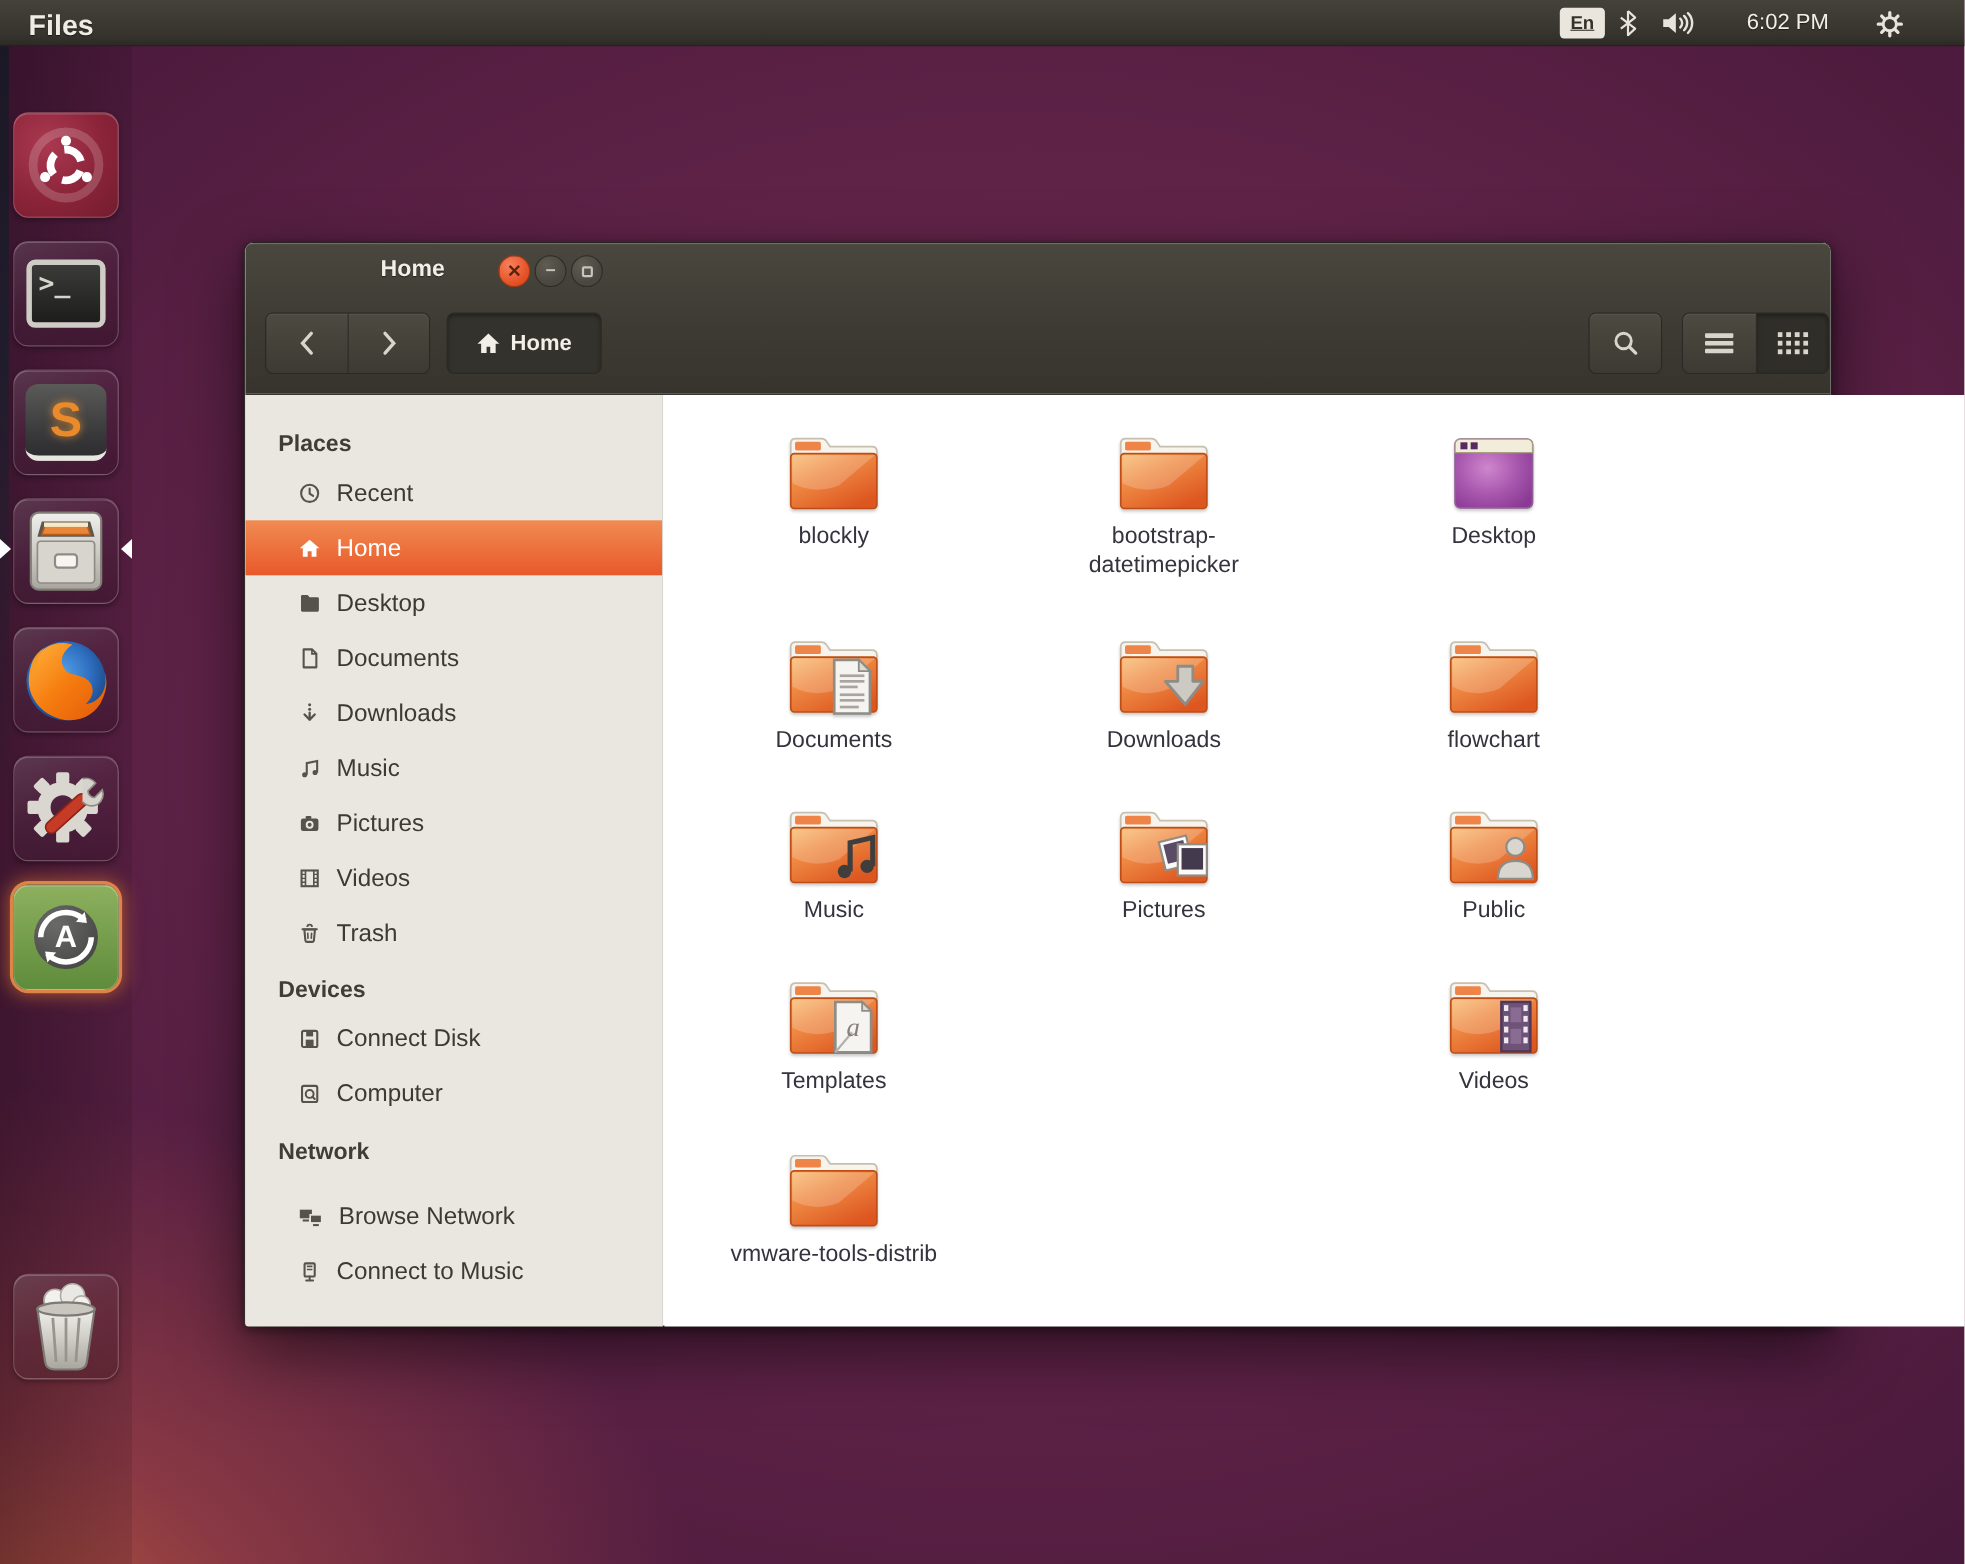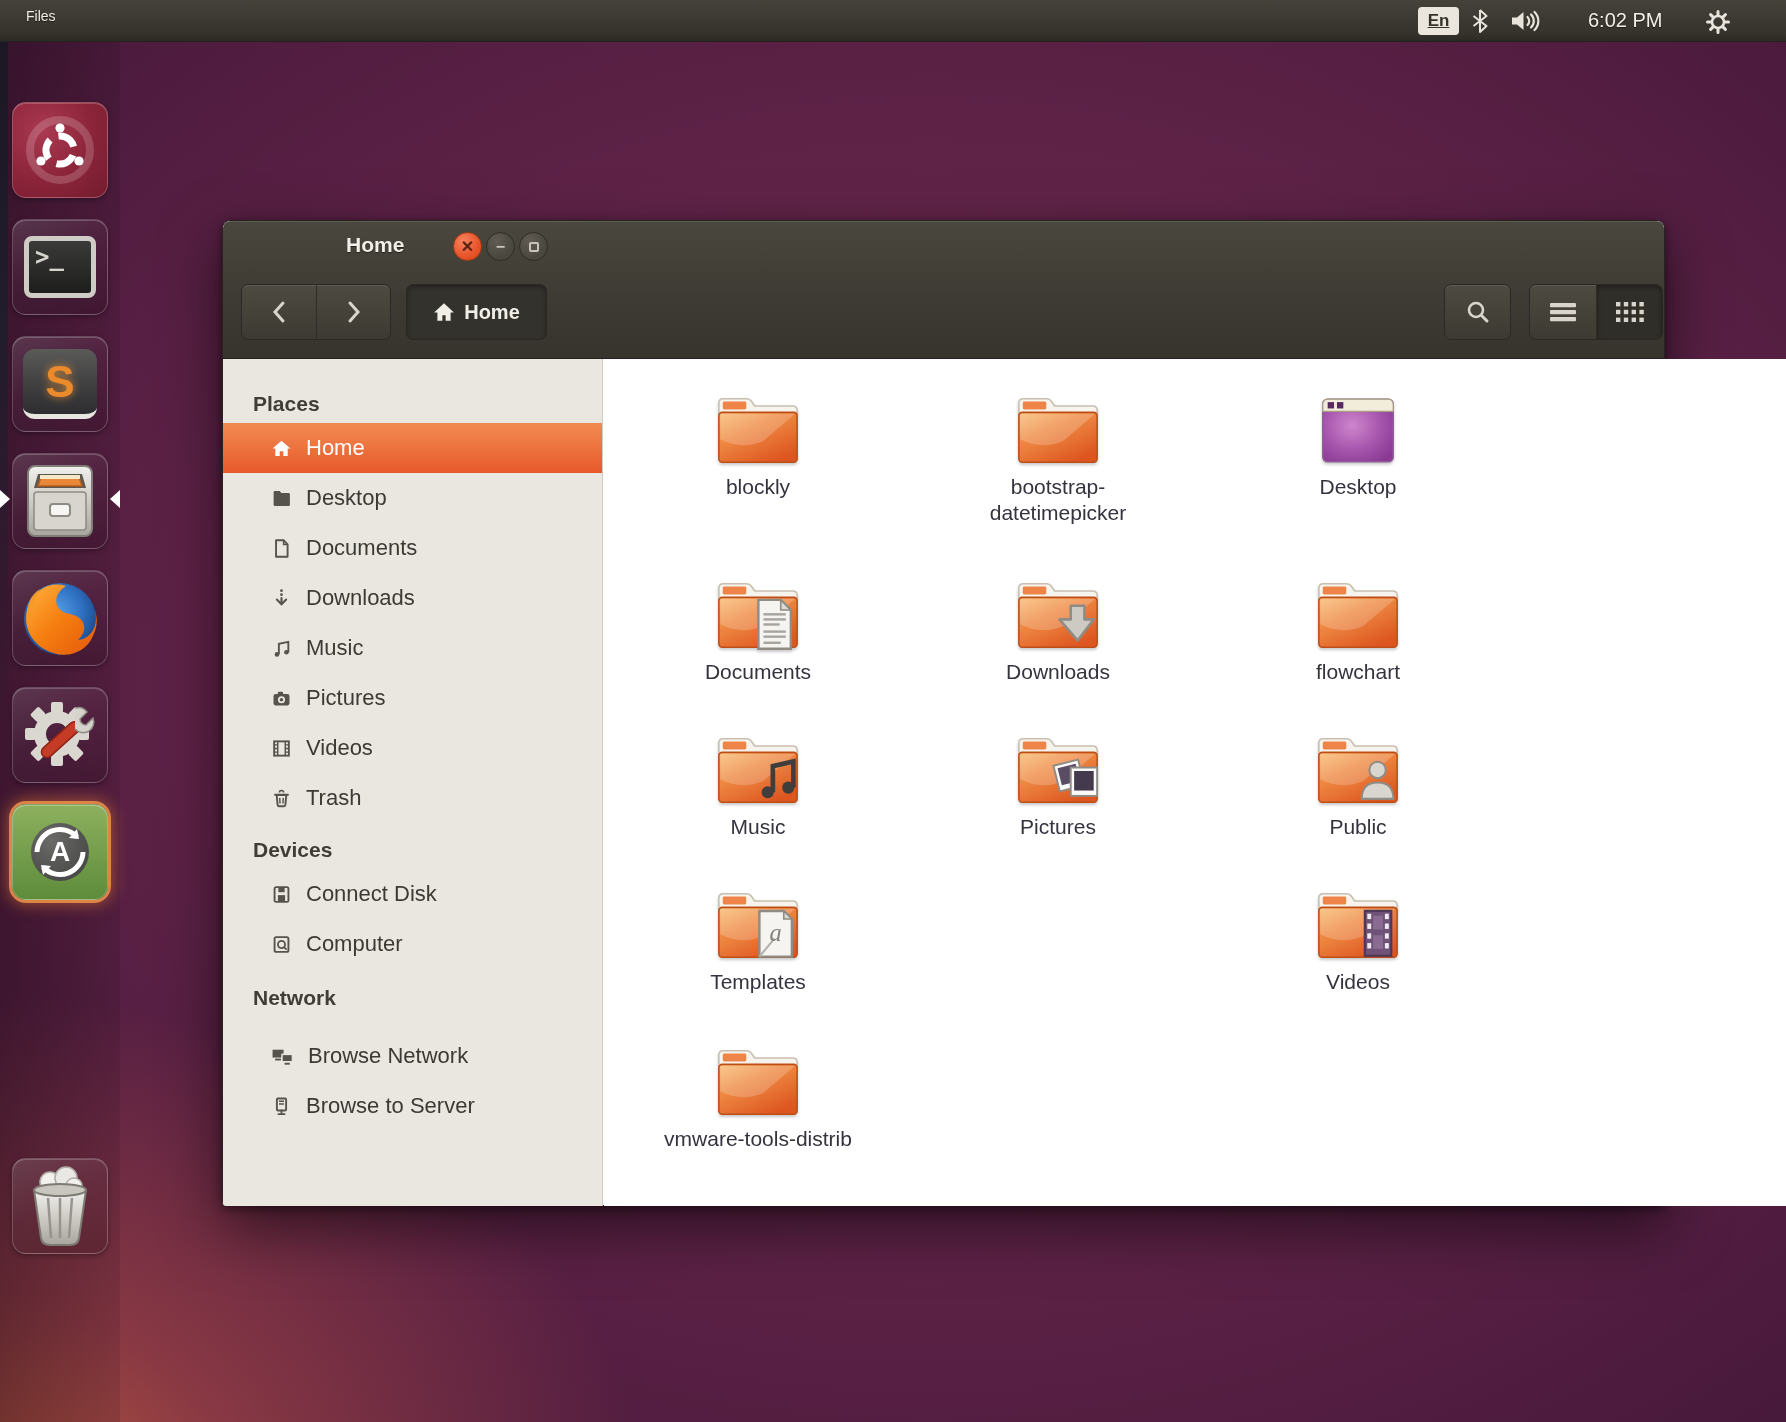--- a/index.html
+++ b/index.html
@@ -12,21 +12,21 @@
       radial-gradient(1250px 950px at -4% 108%, rgba(219,106,62,.9) 0%, rgba(187,81,73,.55) 26%, rgba(130,45,75,0) 58%),
       radial-gradient(1700px 1300px at 52% 48%, #6e2a50 0%, #602348 40%, #4a1a3c 72%, #331330 100%);
   }
   .wallpaper .dark-sliver { position:absolute; left:0; top:42px; width:8px; height:700px;
     background:linear-gradient(#15222f,#1d2b3a 40%, rgba(20,25,40,0)); opacity:.85; }
 
   
   .top-bar { position:absolute; left:0; top:0; width:1786px; height:42px;
     background:linear-gradient(#45423a,#35332c 80%,#2c2a24);
     border-bottom:1px solid #23211d; color:#e8e4dc; z-index:50; }
-  .top-bar .app-name { position:absolute; left:26px; top:8px; font-size:14px; font-weight:normal;
+  .top-bar .app-name { position:absolute; left:26px; top:8px; font-size:26px; font-weight:bold;
     color:#f0ece4; text-shadow:0 1px 1px rgba(0,0,0,.55); }
   .kbd-box { position:absolute; left:1418px; top:7px; width:41px; height:28px; background:#eae6de;
     border-radius:4px; color:#353229; font-size:17px; font-weight:bold; text-align:center; line-height:28px;text-decoration:underline; }
   .tray-icon { position:absolute; top:9px; }
   .tray-bt { left:1470px; } .tray-vol { left:1510px; }
   .clock { position:absolute; left:1588px; top:9px; font-size:20px; color:#f3efe7; text-shadow:0 1px 1px rgba(0,0,0,.5); }
   .tray-gear { left:1704px; top:8px; }
 
   
   .launcher { position:absolute; left:0; top:42px; width:120px; height:1380px;
@@ -406,20 +406,27 @@
             </g>
           </svg>
         </div>
       </div>
     </div>
   </div>
 
   <div class="sidebar">
     <div class="side-header">Places</div>
 
+    <div class="side-row">
+      <svg width="21" height="21" viewBox="0 0 20 20">
+        <circle cx="10" cy="10" r="7.4" stroke="#56534d" stroke-width="1.8" fill="none"></circle>
+        <path d="M10 5.8 v4.4 l3 2" stroke="#56534d" stroke-width="1.8" fill="none" stroke-linecap="round"></path>
+      </svg>
+      <span>Recent</span>
+    </div>
 
     <div class="side-row selected">
       <svg width="21" height="21" viewBox="0 0 20 20">
         <path d="M10 2.5 L18.5 10 h-2.6 v7.2 h-4.2 v-4.6 h-3.4 v4.6 H4.1 V10 H1.5 Z" fill="#ffffff"></path>
       </svg>
       <span>Home</span>
     </div>
 
     <div class="side-row">
       <svg width="21" height="21" viewBox="0 0 20 20">
@@ -514,21 +521,21 @@
       </svg>
       <span>Browse Network</span>
     </div>
 
     <div class="side-row">
       <svg width="21" height="21" viewBox="0 0 20 20">
         <rect x="5.6" y="2.4" width="8.8" height="11.4" rx="1" fill="none" stroke="#56534d" stroke-width="1.8"></rect>
         <path d="M7.6 5 h4.8 M7.6 7.6 h4.8" stroke="#56534d" stroke-width="1.3"></path>
         <path d="M10 13.8 v2.6 M7 17.2 h6" stroke="#56534d" stroke-width="1.7" stroke-linecap="round"></path>
       </svg>
-      <span>Browse to Server</span>
+      <span>Connect to Music</span>
     </div>
   </div>
 
   <div class="content">
 
     <div class="cell" style="left:4px;top:32px">
       <svg class="ficon" viewBox="0 0 92 78">
           <use href="#folder"></use>
         </svg>
       <div class="flabel">blockly</div>

